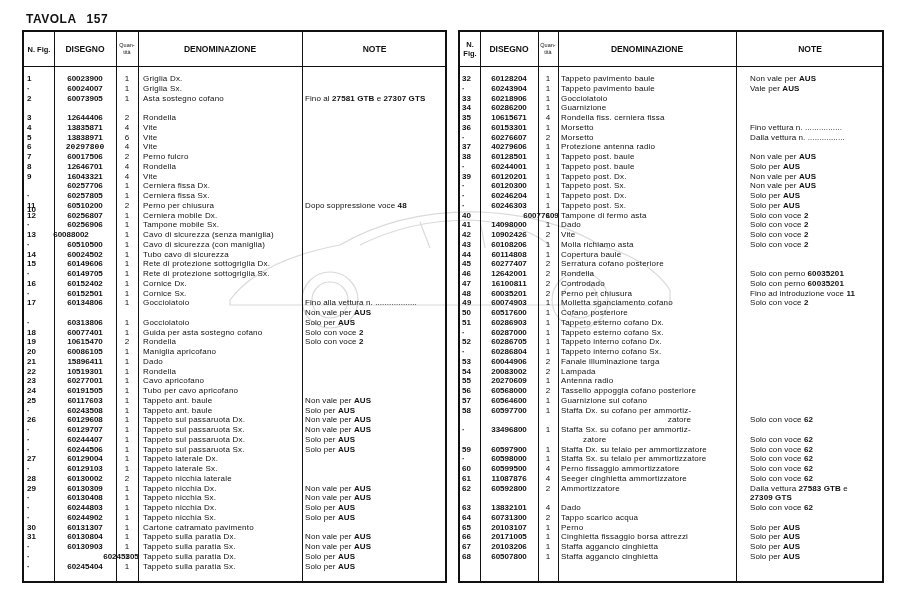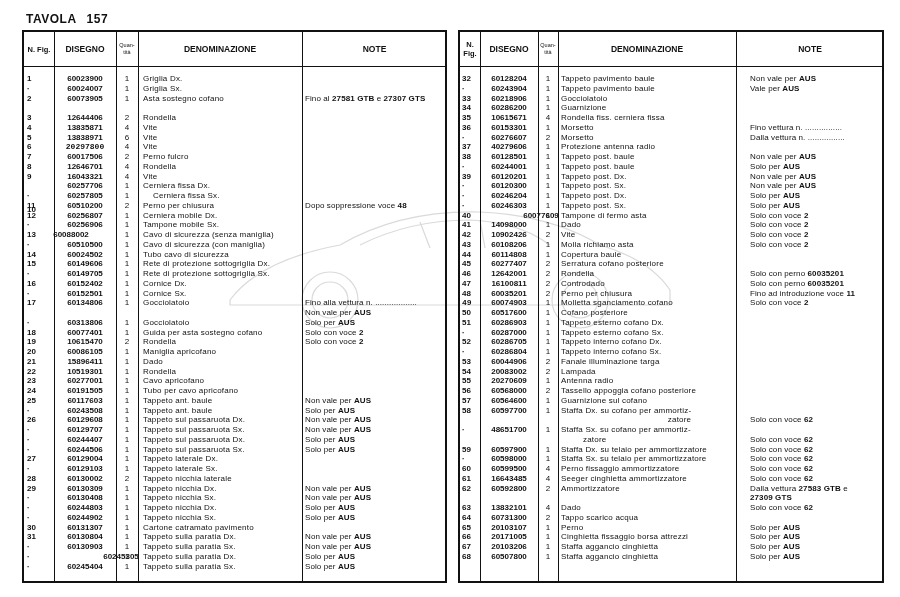--- a/index.html
+++ b/index.html
@@ -133,21 +133,21 @@
         <div class="c fig" style="left: 3px; margin-top: 24px;">10</div>
         <div class="c dis" style="left: 30px; width: 62px;">60257706</div>
         <div class="c qty" style="left: 92px; width: 22px;">1</div>
         <div class="c den" style="left: 119px; line-height: 9.75px;">Cerniera fissa Dx.</div>
         <div class="c note" style="left: 281px; line-height: 9.75px;"></div>
       </div>
       <div class="row">
         <div class="c fig" style="left: 3px;">·</div>
         <div class="c dis" style="left: 30px; width: 62px;">60257805</div>
         <div class="c qty" style="left: 92px; width: 22px;">1</div>
-        <div class="c den" style="left: 119px; line-height: 9.75px; margin-left: 10px;">Cerniera fissa Sx.</div>
+        <div class="c den" style="left: 119px; line-height: 9.75px;">Cerniera fissa Sx.</div>
         <div class="c note" style="left: 281px; line-height: 9.75px;"></div>
       </div>
       <div class="row">
         <div class="c fig" style="left: 3px;">11</div>
         <div class="c dis" style="left: 30px; width: 62px;">60510200</div>
         <div class="c qty" style="left: 92px; width: 22px;">2</div>
         <div class="c den" style="left: 119px; line-height: 9.75px;">Perno per chiusura</div>
         <div class="c note" style="left: 281px; line-height: 9.75px;">Dopo soppressione voce <b>48</b></div>
       </div>
       <div class="row">
@@ -657,21 +657,21 @@
       </div>
       <div class="row tall">
         <div class="c fig" style="left: 2px;">58</div>
         <div class="c dis" style="left: 20px; width: 58px;">60597700</div>
         <div class="c qty" style="left: 78px; width: 20px;">1</div>
         <div class="c den" style="left: 101px; line-height: 9.75px; text-align: right;">Staffa Dx. su cofano per ammortiz-<br><span style="padding-left:22px">zatore</span></div>
         <div class="c note" style="left: 290px; line-height: 9.75px;"><br>Solo con voce <b>62</b></div>
       </div>
       <div class="row tall">
         <div class="c fig" style="left: 2px;">·</div>
-        <div class="c dis" style="left: 20px; width: 58px;">48651700</div>
+        <div class="c dis" style="left: 20px; width: 58px;">33496800</div>
         <div class="c qty" style="left: 78px; width: 20px;">1</div>
         <div class="c den" style="left: 101px; line-height: 9.75px;">Staffa Sx. su cofano per ammortiz-<br><span style="padding-left:22px">zatore</span></div>
         <div class="c note" style="left: 290px; line-height: 9.75px;"><br>Solo con voce <b>62</b></div>
       </div>
       <div class="row">
         <div class="c fig" style="left: 2px;">59</div>
         <div class="c dis" style="left: 20px; width: 58px;">60597900</div>
         <div class="c qty" style="left: 78px; width: 20px;">1</div>
         <div class="c den" style="left: 101px; line-height: 9.75px;">Staffa Dx. su telaio per ammortizzatore</div>
         <div class="c note" style="left: 290px; line-height: 9.75px;">Solo con voce <b>62</b></div>
@@ -685,21 +685,21 @@
       </div>
       <div class="row">
         <div class="c fig" style="left: 2px;">60</div>
         <div class="c dis" style="left: 20px; width: 58px;">60599500</div>
         <div class="c qty" style="left: 78px; width: 20px;">4</div>
         <div class="c den" style="left: 101px; line-height: 9.75px;">Perno fissaggio ammortizzatore</div>
         <div class="c note" style="left: 290px; line-height: 9.75px;">Solo con voce <b>62</b></div>
       </div>
       <div class="row">
         <div class="c fig" style="left: 2px;">61</div>
-        <div class="c dis" style="left: 20px; width: 58px;">16643485</div>
+        <div class="c dis" style="left: 20px; width: 58px;">11087876</div>
         <div class="c qty" style="left: 78px; width: 20px;">4</div>
         <div class="c den" style="left: 101px; line-height: 9.75px;">Seeger cinghietta ammortizzatore</div>
         <div class="c note" style="left: 290px; line-height: 9.75px;">Solo con voce <b>62</b></div>
       </div>
       <div class="row tall">
         <div class="c fig" style="left: 2px;">62</div>
         <div class="c dis" style="left: 20px; width: 58px;">60592800</div>
         <div class="c qty" style="left: 78px; width: 20px;">2</div>
         <div class="c den" style="left: 101px; line-height: 9.75px;">Ammortizzatore</div>
         <div class="c note" style="left: 290px; line-height: 9.75px;">Dalla vettura <b>27583</b> <b>GTB</b> e<br><b>27309</b> <b>GTS</b></div>

